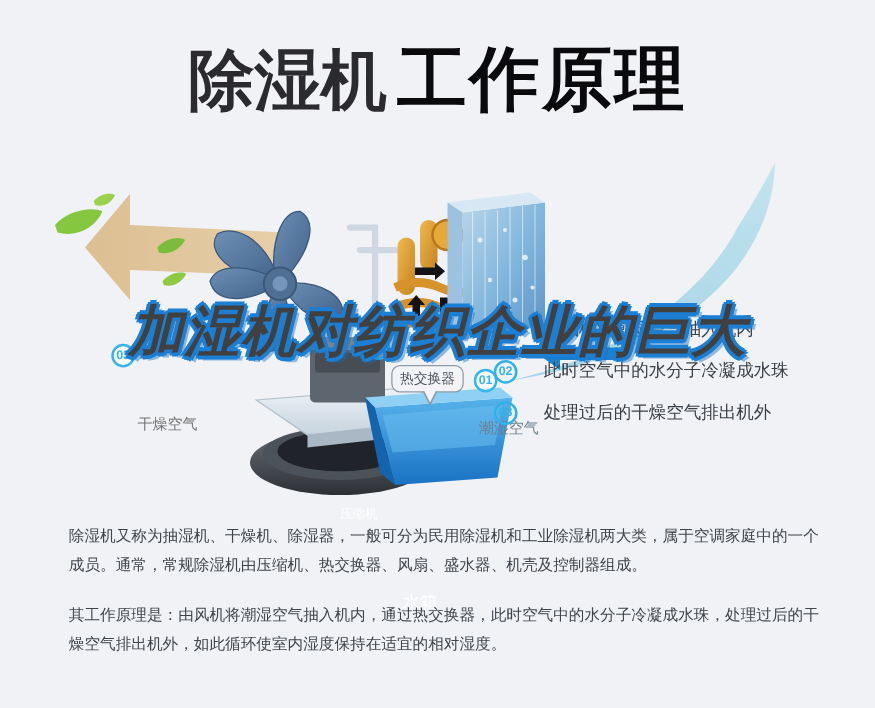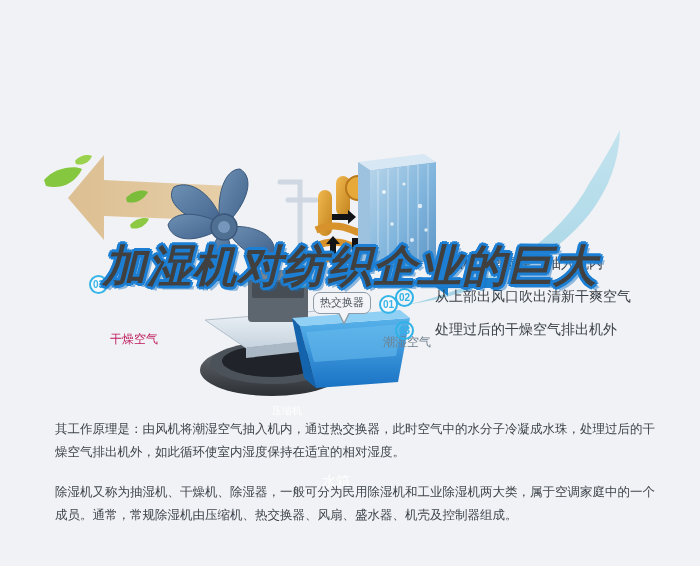--- a/index.html
+++ b/index.html
@@ -28,21 +28,21 @@
     letter-spacing:2px;margin-left:8px;
     font-family:"Liberation Sans","DejaVu Sans",sans-serif;
   }
 
   
   .illus{position:absolute;left:0;top:120px;width:700px;height:280px;}
   .illus svg{display:block;}
 
   
   .lbl{position:absolute;font-size:11px;color:#5b6168;white-space:nowrap;}
-  .lbl-dry{left:110px;top:211px;color:#be185d;font-size:12px;}
+  .lbl-dry{left:110px;top:211px;color:#737373;font-size:12px;}
   .lbl-moist{left:383px;top:214px;color:#6d7f8c;font-size:12px;}
   .lbl-comp{left:272px;top:284px;color:#ffffff;font-size:10px;}
   .lbl-tank{left:322px;top:353px;color:#ffffff;font-size:14px;}
 
   .badge{
     position:absolute;
     width:19px;height:19px;border-radius:50%;
     border:2px solid #37b5e8;color:#37b5e8;
     font-size:10px;font-weight:bold;
     display:flex;align-items:center;justify-content:center;
@@ -110,20 +110,23 @@
     font-size:12.5px;line-height:23px;color:#3f454c;
     font-family:"Liberation Sans","DejaVu Sans",sans-serif;
   }
   .body-copy p{margin:0 0 17px 0;}
 </style>
 </head>
 <body>
 
 <div class="page">
 
+  <div class="title-wrap">
+    <span class="title-a">除湿机</span><span class="title-b">工作原理</span>
+  </div>
 
   <div class="illus">
     <svg width="700" height="280" viewBox="0 0 700 280" xmlns="http://www.w3.org/2000/svg">
       <defs>
         <linearGradient id="gTan" x1="0" y1="0" x2="1" y2="0">
           <stop offset="0%" stop-color="#e7cfa9"></stop>
           <stop offset="100%" stop-color="#dcbf92"></stop>
         </linearGradient>
         <linearGradient id="gSwoosh" x1="0" y1="0" x2="0" y2="1">
           <stop offset="0%" stop-color="#bfe2ee"></stop>
@@ -271,30 +274,30 @@
     <div class="lbl lbl-tank">水箱</div>
   </div>
 
   <div class="steps">
     <div class="step">
       <div class="step-num">01</div>
       <div class="step-txt">由风机将潮湿空气抽入机内</div>
     </div>
     <div class="step">
       <div class="step-num">02</div>
-      <div class="step-txt">从上部出风口吹出清新干爽空气</div>
+      <div class="step-txt">此时空气中的水分子冷凝成水珠</div>
     </div>
     <div class="step">
       <div class="step-num">03</div>
       <div class="step-txt">处理过后的干燥空气排出机外</div>
     </div>
   </div>
 
   <div class="watermark">
     <span>加湿机对纺织企业的巨大</span>
   </div>
 
   <div class="body-copy">
+    <p>除湿机又称为抽湿机、干燥机、除湿器，一般可分为民用除湿机和工业除湿机两大类，属于空调家庭中的一个成员。通常，常规除湿机由压缩机、热交换器、风扇、盛水器、机壳及控制器组成。</p>
     <p>其工作原理是：由风机将潮湿空气抽入机内，通过热交换器，此时空气中的水分子冷凝成水珠，处理过后的干燥空气排出机外，如此循环使室内湿度保持在适宜的相对湿度。</p>
-    <p>除湿机又称为抽湿机、干燥机、除湿器，一般可分为民用除湿机和工业除湿机两大类，属于空调家庭中的一个成员。通常，常规除湿机由压缩机、热交换器、风扇、盛水器、机壳及控制器组成。</p>
   </div>
 
 </div>
 
 </body></html>

